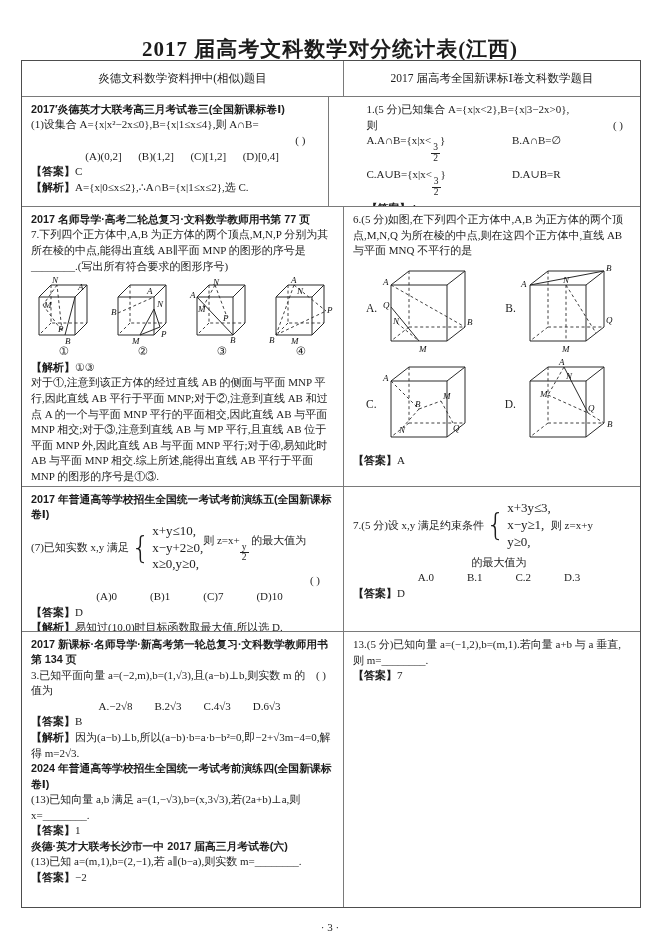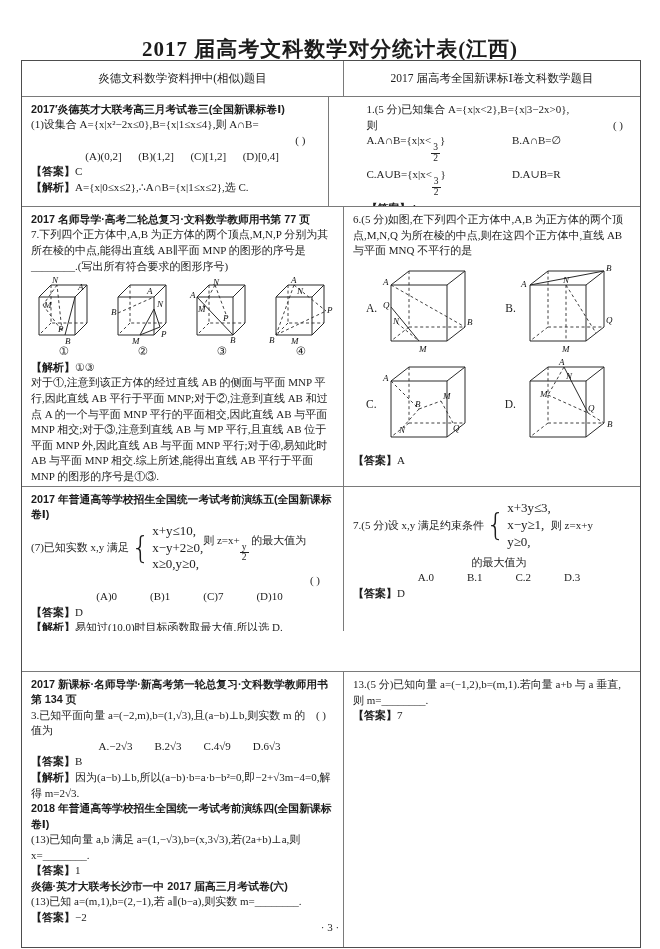--- a/index.html
+++ b/index.html
@@ -36,21 +36,21 @@
   svg.cube text{font-size:9px;font-style:italic;fill:#111;
                 font-family:"Liberation Serif","DejaVu Serif",serif;}
   .sys{display:flex;align-items:center;flex-wrap:wrap;}
   .brace{font-size:30px;font-weight:300;line-height:0.95;margin:0 2px;
          font-family:"DejaVu Sans",sans-serif;}
   .cons{display:inline-flex;flex-direction:column;font-size:13px;line-height:1.3;}
   .frac{display:inline-flex;flex-direction:column;align-items:center;
         vertical-align:-6px;line-height:1.05;font-size:9.5px;}
   .frac .fn{border-bottom:1px solid #222;padding:0 2px;}
   .footer{position:absolute;left:0;top:920px;width:100%;text-align:center;font-size:11px;}
-  .h35{height:35px;} .h110{height:110px;gap:28px;} .h280{height:280px;} .h145{height:145px;} .h278{height:276px;margin-top:40px;}
+  .h35{height:35px;} .h110{height:110px;gap:28px;} .h280{height:280px;} .h145{height:145px;} .h278{height:276px;}
 </style>
 </head>
 <body>
 
 <div class="page">
 
   <div class="title">2017 届高考文科数学对分统计表(江西)</div>
 
   <div class="tbl">
 
@@ -254,24 +254,24 @@
         <p class="indent" style="margin-top:4px;">的最大值为</p>
         <p class="opts indent">A.0            B.1            C.2            D.3</p>
         <p><span class="lbl">【答案】</span><span>D</span></p>
       </div>
     </div>
 
     <div class="row h278">
       <div class="lcol cell">
         <p class="src">2017 新课标·名师导学·新高考第一轮总复习·文科数学教师用书第 134 页</p>
         <p><span class="fr">(      )</span><span>3.已知平面向量 a=(−2,m),b=(1,√3),且(a−b)⊥b,则实数 m 的值为</span></p>
-        <p class="opts indent">A.−2√3        B.2√3        C.4√9        D.6√3</p>
+        <p class="opts indent">A.−2√8        B.2√3        C.4√3        D.6√3</p>
         <p><span class="lbl">【答案】</span><span>B</span></p>
         <p><span class="lbl">【解析】</span><span class="ital">因为(a−b)⊥b,所以(a−b)·b=a·b−b²=0,即−2+√3m−4=0,解得 m=2√3.</span></p>
-        <p class="src">2018 年普通高等学校招生全国统一考试考前演练四(全国新课标卷Ⅰ)</p>
+        <p class="src">2024 年普通高等学校招生全国统一考试考前演练四(全国新课标卷Ⅰ)</p>
         <p>(13)已知向量 a,b 满足 a=(1,−√3),b=(x,3√3),若(2a+b)⊥a,则 x=________.</p>
         <p><span class="lbl">【答案】</span><span>1</span></p>
         <p class="src">炎德·英才大联考长沙市一中 2017 届高三月考试卷(六)</p>
         <p>(13)已知 a=(m,1),b=(2,−1),若 a∥(b−a),则实数 m=________.</p>
         <p><span class="lbl">【答案】</span><span>−2</span></p>
       </div>
       <div class="rcol cell">
         <p>13.(5 分)已知向量 a=(−1,2),b=(m,1).若向量 a+b 与 a 垂直,则 m=________.</p>
         <p><span class="lbl">【答案】</span><span>7</span></p>
       </div>

